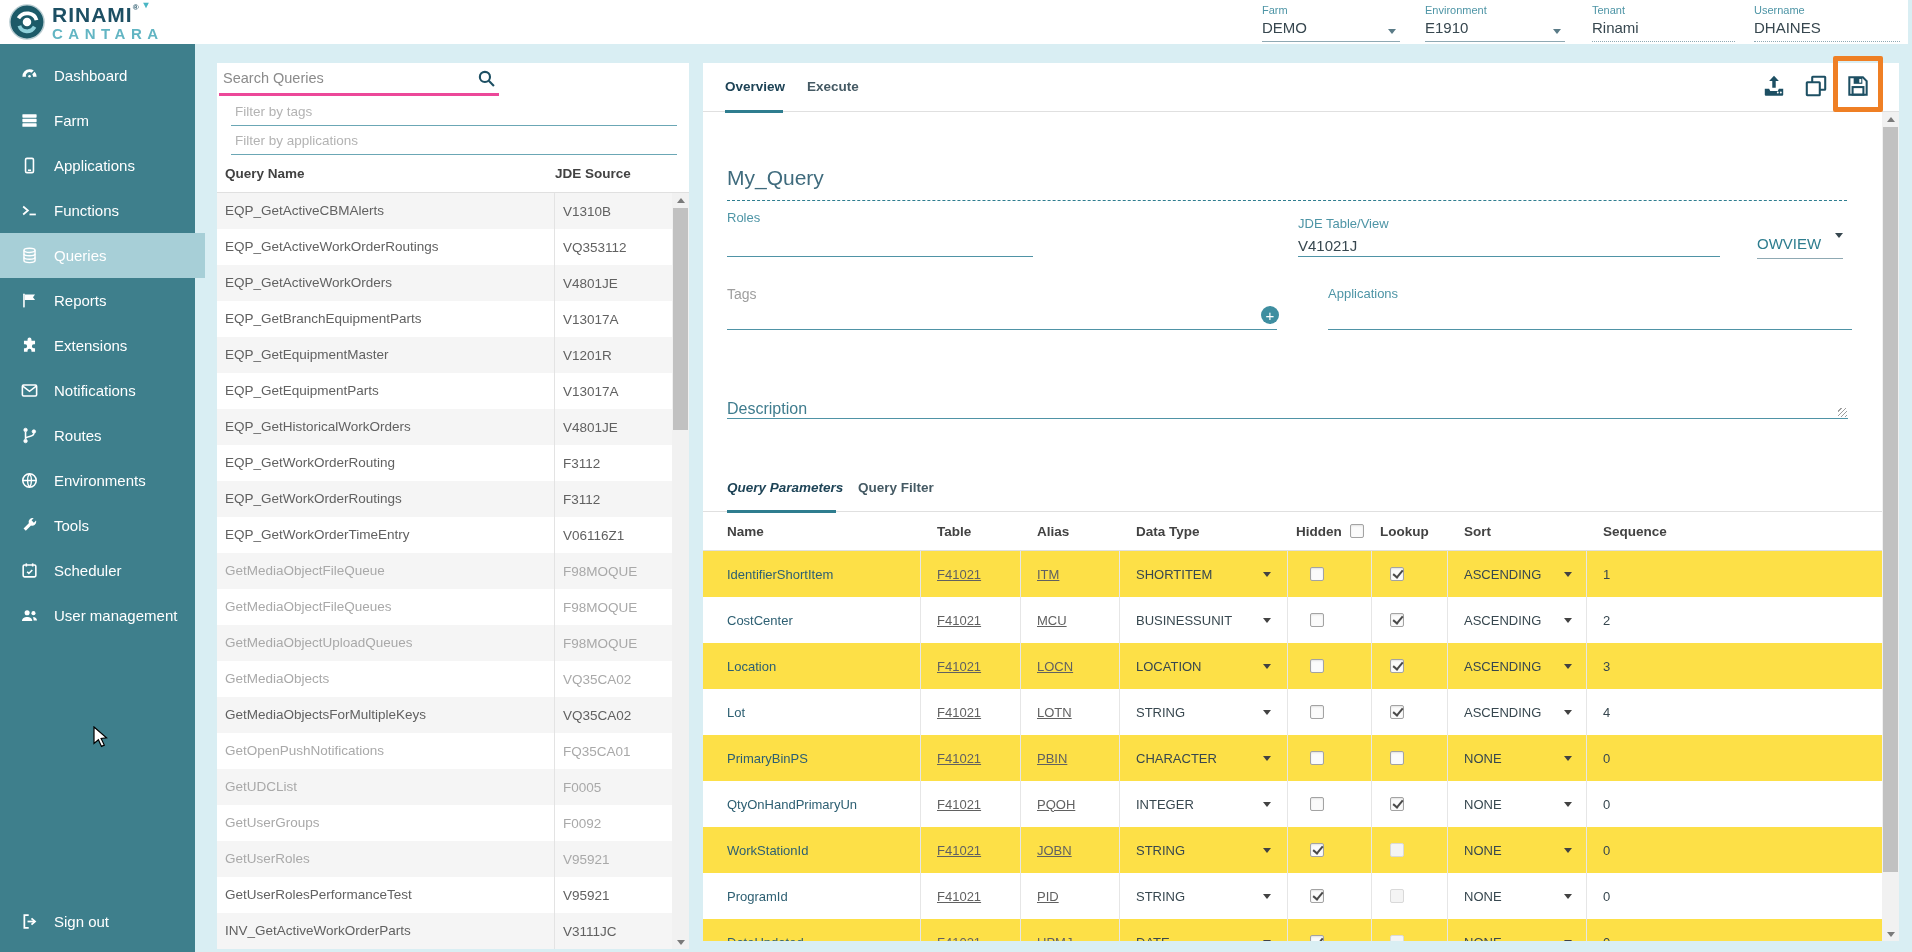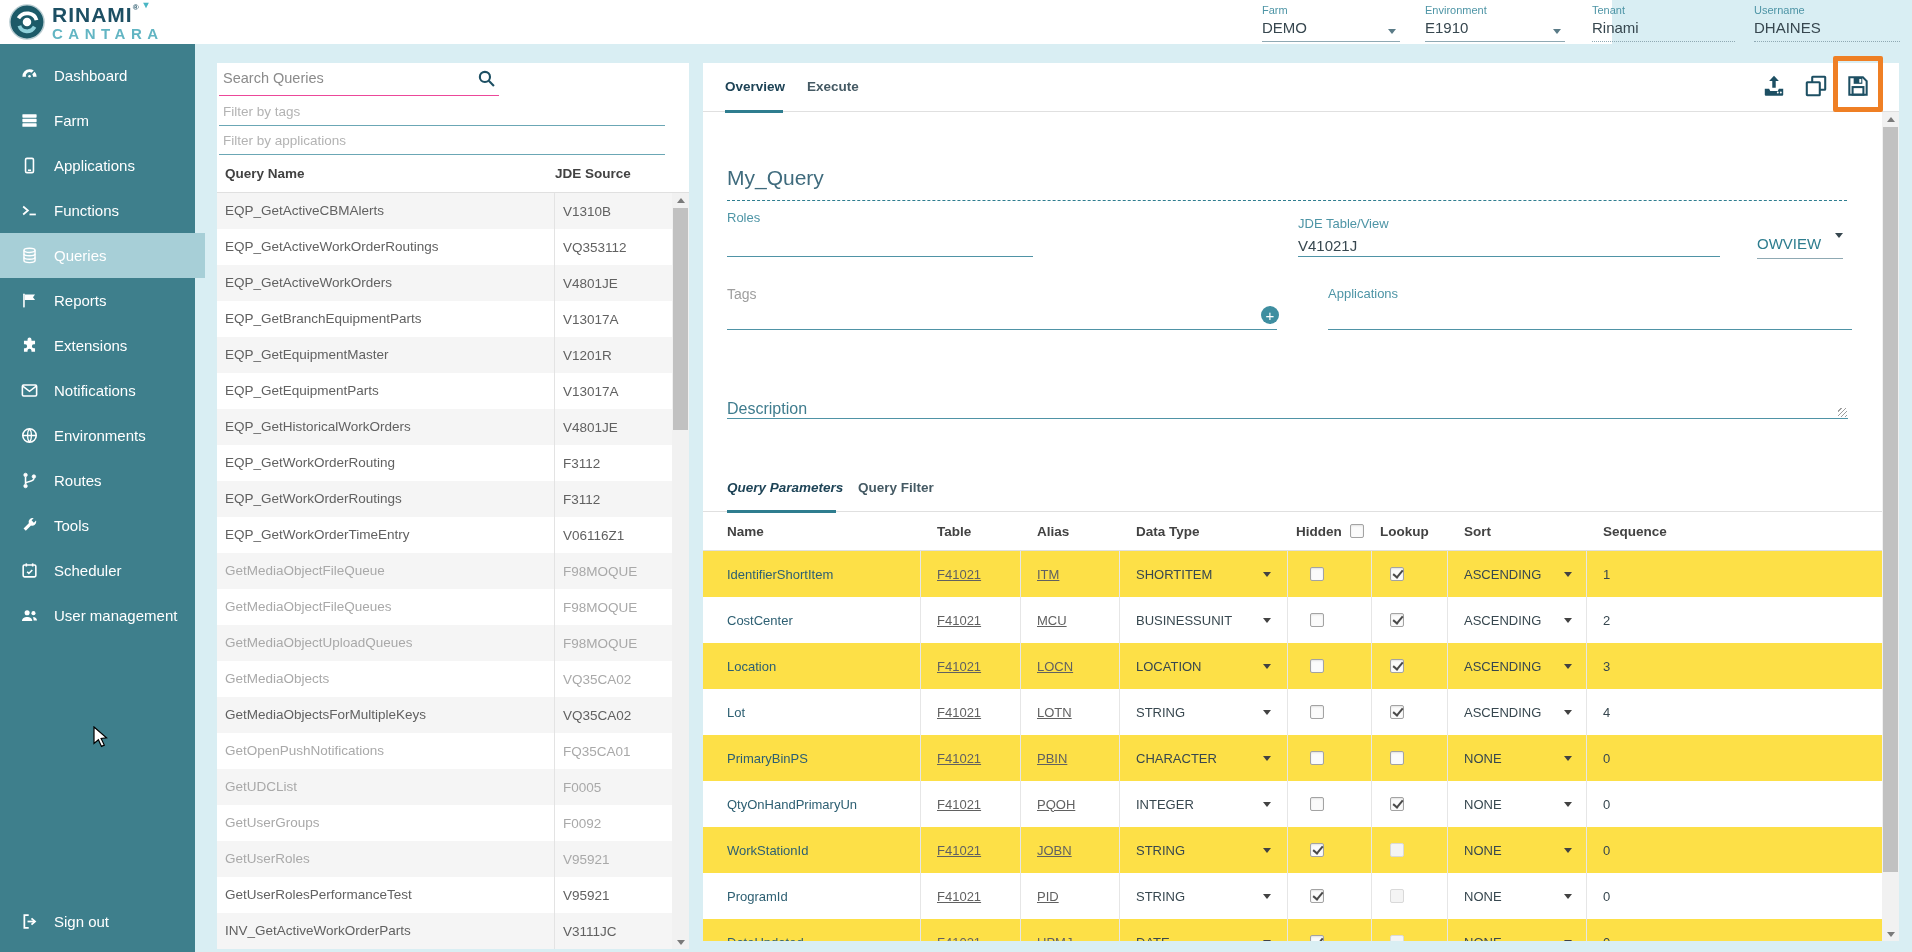--- a/index.html
+++ b/index.html
@@ -2,21 +2,21 @@
 <html><head>
 <meta charset="utf-8">
 <style>
   * { margin:0; padding:0; box-sizing:border-box; }
   html,body { background:#b9c7cc; }
   .app {
     position:relative; width:1912px; height:952px; overflow:hidden;
     background:#d9eef3; font-family:"Liberation Sans", sans-serif; color:#424242;
   }
   
-  .topbar { position:absolute; left:0; top:0; width:1612px; height:44px; background:#ffffff; z-index:5; }
+  .topbar { position:absolute; left:0; top:0; width:1908px; height:44px; background:#ffffff; z-index:5; }
   .logo { position:absolute; left:8px; top:3px; display:flex; align-items:center; gap:6px; }
   .logo-mark { width:38px; height:38px; }
   .logo-word { line-height:1; }
   .logo-line1 { font-size:21px; font-weight:bold; color:#1d4f63; letter-spacing:1px; position:relative; }
   .logo-reg { font-size:8px; vertical-align:top; color:#1d4f63; }
   .logo-check { position:absolute; top:-4px; right:14px; color:#49b6c4; font-size:10px; font-weight:bold; }
   .logo-line2 { font-size:15px; color:#62b5c3; letter-spacing:5.5px; font-weight:bold; margin-top:1px; }
   .hfield { position:absolute; top:4px; height:38px; }
   .hfield .hlabel { font-size:11px; color:#4e95a6; display:block; }
   .hfield .hvalue { font-size:15px; color:#37474f; margin-top:3px; display:block; }
@@ -27,28 +27,28 @@
   
   .sidebar { position:absolute; left:0; top:44px; width:195px; bottom:0; background:#3e7f8c; z-index:4; }
   .nav-item { position:relative; height:45px; display:flex; align-items:center; gap:15px; padding-left:20px;
     color:#ffffff; font-size:15px; cursor:pointer; }
   .nav-item svg { width:19px; height:19px; flex:0 0 19px; }
   .nav-item.selected { background:#a7cfd7; width:205px; }
   .nav-signout { position:absolute; bottom:8px; left:0; right:0; }
   
   .listpanel { position:absolute; left:217px; top:63px; width:472px; bottom:3px; background:#ffffff; z-index:3; }
   .searchrow { position:relative; height:34px; margin:0 0 0 0; }
-  .search-wrap { position:absolute; left:2px; top:0; width:280px; height:33px; border-bottom:1px solid #ec4899; }
+  .search-wrap { position:absolute; left:2px; top:0; width:280px; height:33px; border-bottom:3px solid #ec4899; }
   .search-wrap input { border:0; outline:0; width:244px; height:30px; font-size:14.5px; color:#616161;
     font-family:"Liberation Sans",sans-serif; padding-left:4px; background:transparent; }
   .search-wrap input::placeholder { color:#8b8b8b; opacity:1; }
   .search-ico { position:absolute; right:2px; top:5px; color:#1d4f63; }
   .list-toolbar { position:absolute; left:536px; top:4px; display:flex; gap:11px; align-items:center; color:#1d4f63; }
   .tbtn { width:22px; height:22px; cursor:pointer; }
-  .filter-input { display:block; width:446px; height:29px; margin-left:2px; border:0; outline:0;
+  .filter-input { display:block; width:446px; height:29px; margin-left:14px; border:0; outline:0;
     border-bottom:1px solid #6ba7b5; font-size:13.5px; color:#616161; padding-left:4px;
     font-family:"Liberation Sans",sans-serif; background:transparent; }
   .filter-input::placeholder { color:#b3b3b3; opacity:1; }
   .lheader { display:flex; height:38px; align-items:center; font-weight:bold; font-size:13.5px; color:#424242;
     border-bottom:1px solid #e0e0e0; }
   .lheader .hc1 { width:338px; padding-left:8px; }
   .lheader .hc2 { flex:1; }
   .qrows { position:absolute; left:0; right:17px; top:130px; bottom:0; overflow:hidden; }
   .qrow { display:flex; height:36px; align-items:center; font-size:13.5px; color:#616161; cursor:pointer; }
   .qrow.alt { background:#f5f5f5; }
@@ -231,34 +231,34 @@
       <span>Extensions</span>
     </div>
     <div class="nav-item">
       <svg viewBox="0 0 24 24" fill="none" stroke="#fff" stroke-width="2">
           <rect x="3" y="5" width="18" height="14" rx="1.6"></rect>
           <path d="M3.5 6.5 12 13l8.5-6.5"></path>
         </svg>
       <span>Notifications</span>
     </div>
     <div class="nav-item">
-      <svg viewBox="0 0 24 24" fill="none" stroke="#fff" stroke-width="2">
-          <circle cx="12" cy="12" r="8.5"></circle>
-          <path d="M3.5 12h17M12 3.5c3.2 3.2 3.2 13.8 0 17-3.2-3.2-3.2-13.8 0-17z" stroke-width="1.6"></path>
-        </svg>
-      <span>Environments</span>
-    </div>
-    <div class="nav-item">
       <svg viewBox="0 0 24 24" fill="#fff" stroke="#fff">
           <circle cx="7" cy="5" r="2.2"></circle>
           <circle cx="7" cy="19" r="2.2"></circle>
           <circle cx="17.5" cy="7" r="2.2"></circle>
           <path d="M7 7.5v9M17.5 9.2c0 4.5-6.5 3.3-10 5.6" fill="none" stroke-width="2"></path>
         </svg>
       <span>Routes</span>
+    </div>
+    <div class="nav-item">
+      <svg viewBox="0 0 24 24" fill="none" stroke="#fff" stroke-width="2">
+          <circle cx="12" cy="12" r="8.5"></circle>
+          <path d="M3.5 12h17M12 3.5c3.2 3.2 3.2 13.8 0 17-3.2-3.2-3.2-13.8 0-17z" stroke-width="1.6"></path>
+        </svg>
+      <span>Environments</span>
     </div>
     <div class="nav-item">
       <svg viewBox="0 0 24 24" fill="#fff">
           <path d="M20.5 7.2a5 5 0 0 1-6.6 4.7l-6.6 6.6-2.8-2.8 6.6-6.6a5 5 0 0 1 6.2-6.3L14.6 5.5l2.9 2.9 2.7-2.7c.2.5.3 1 .3 1.5z"></path>
         </svg>
       <span>Tools</span>
     </div>
     <div class="nav-item">
       <svg viewBox="0 0 24 24" fill="none" stroke="#fff" stroke-width="2">
           <rect x="4" y="5" width="16" height="15" rx="1.6"></rect>

